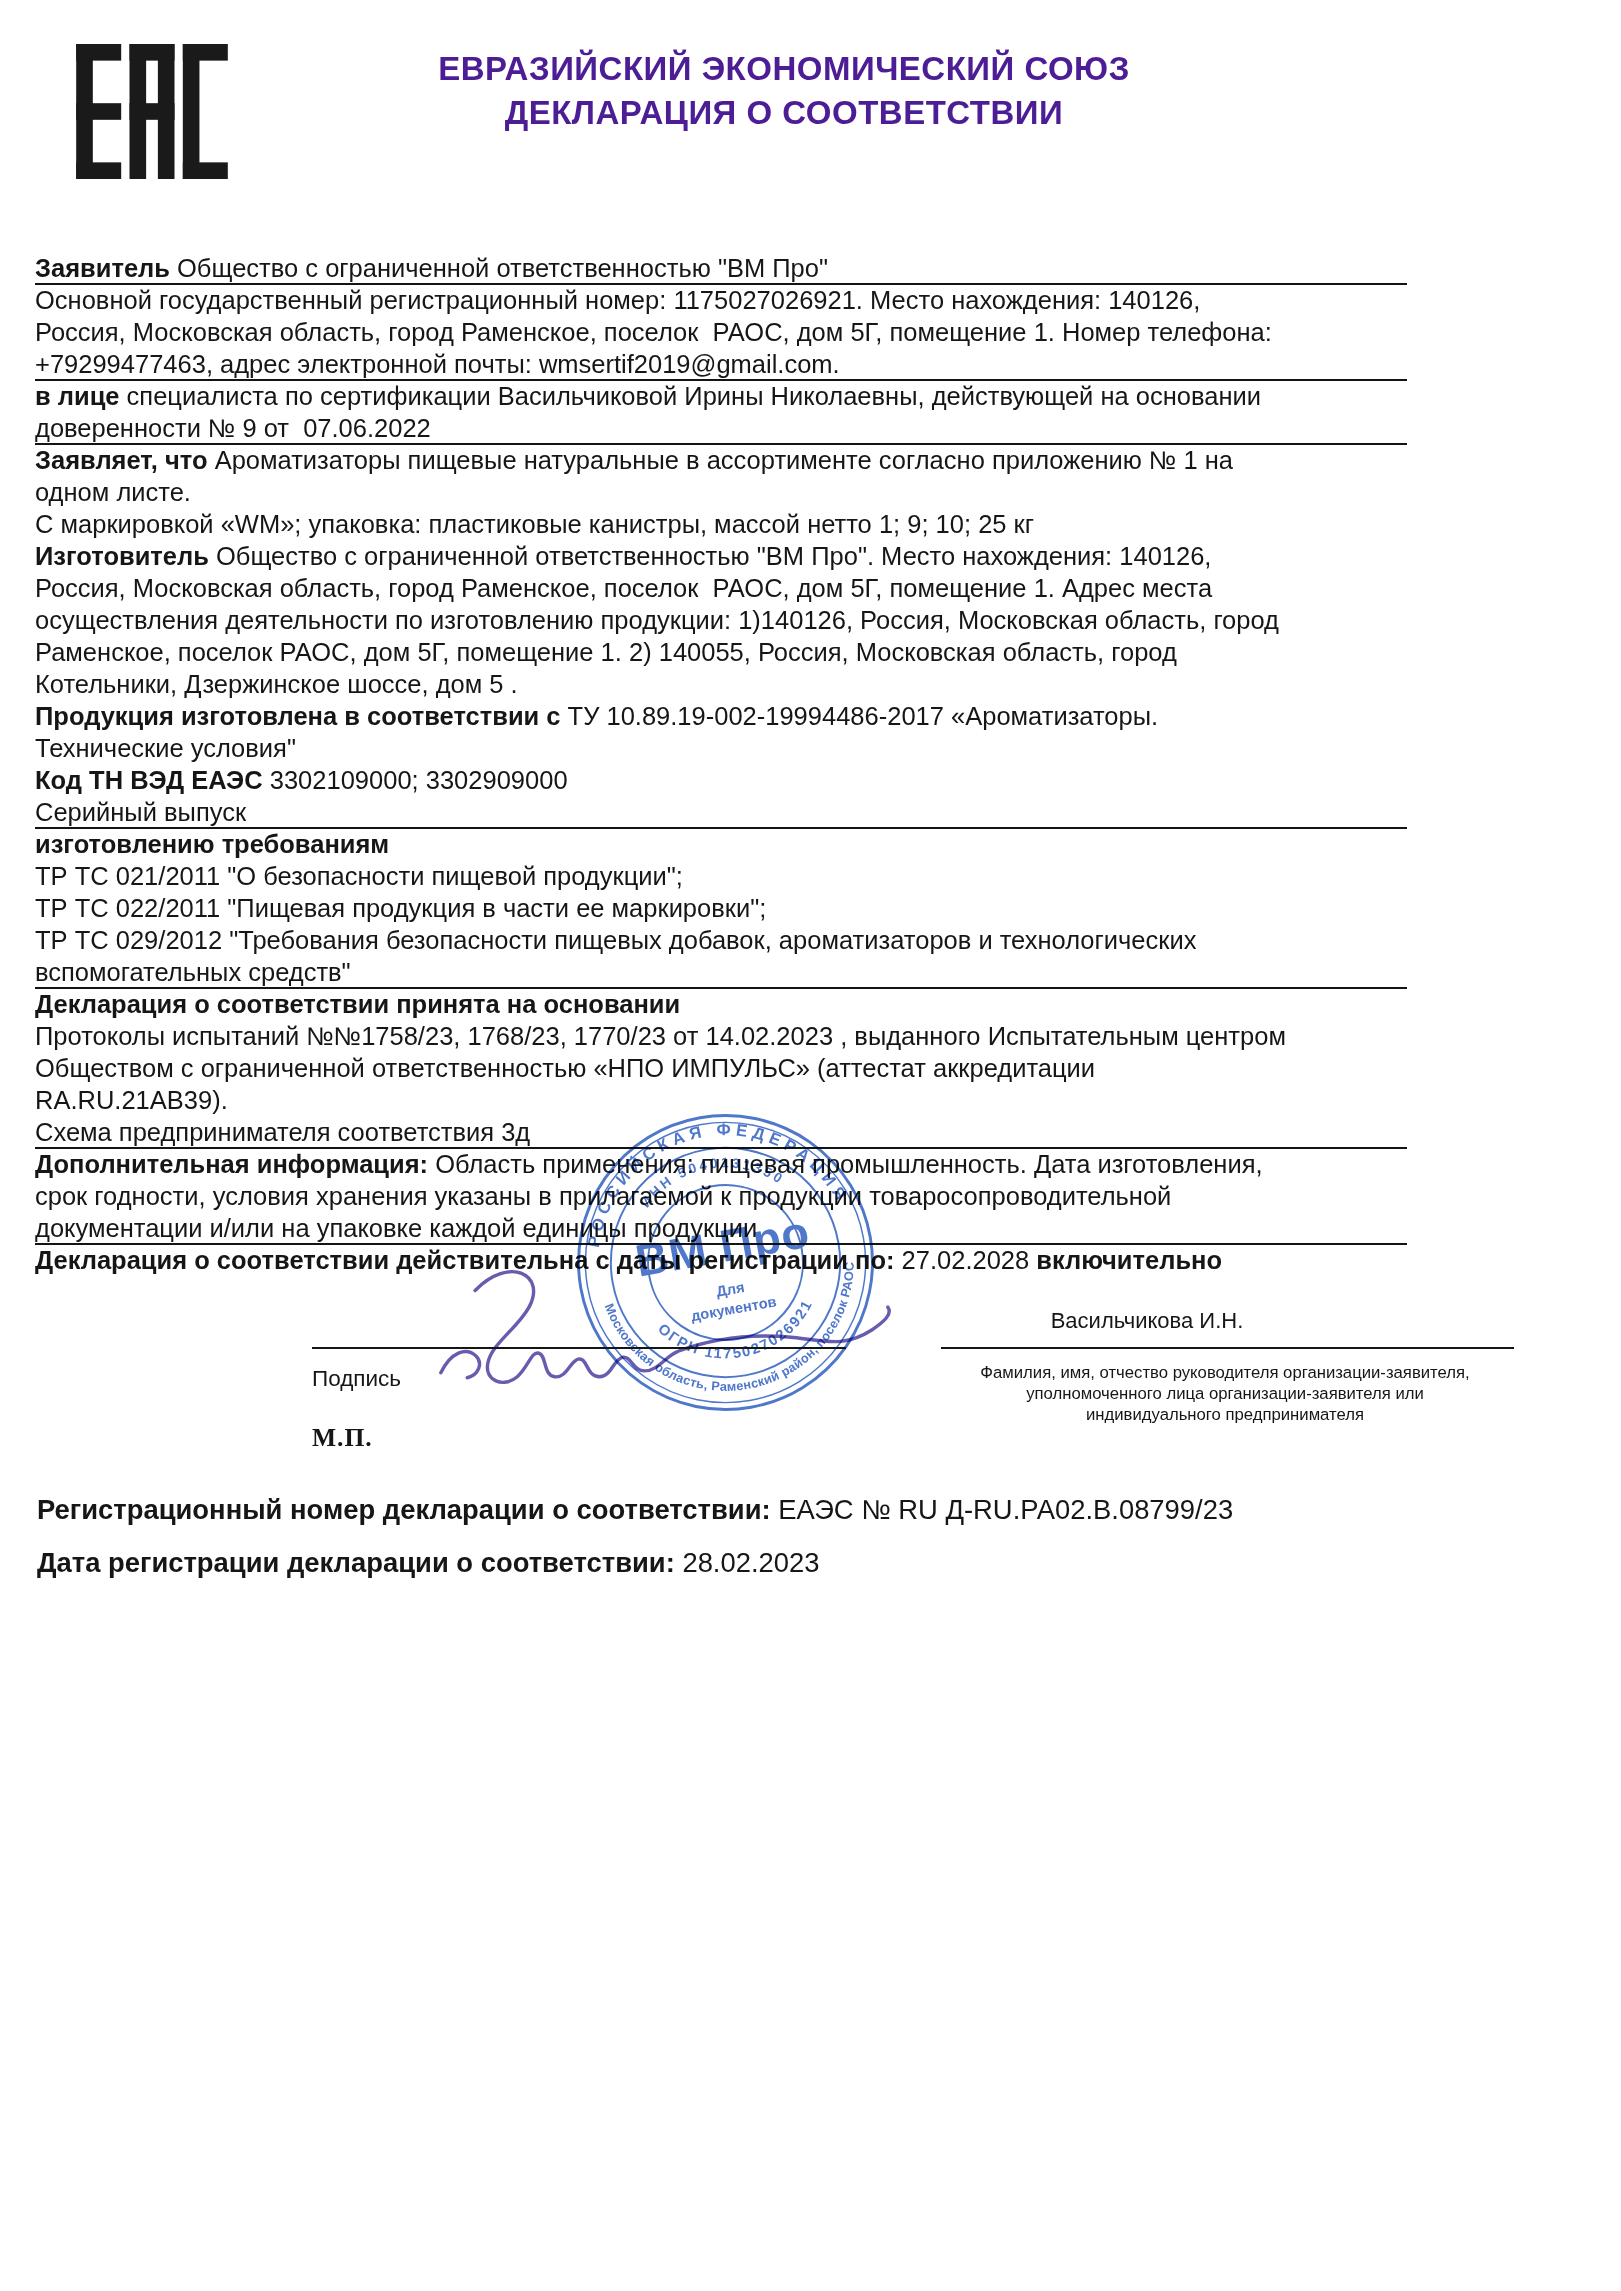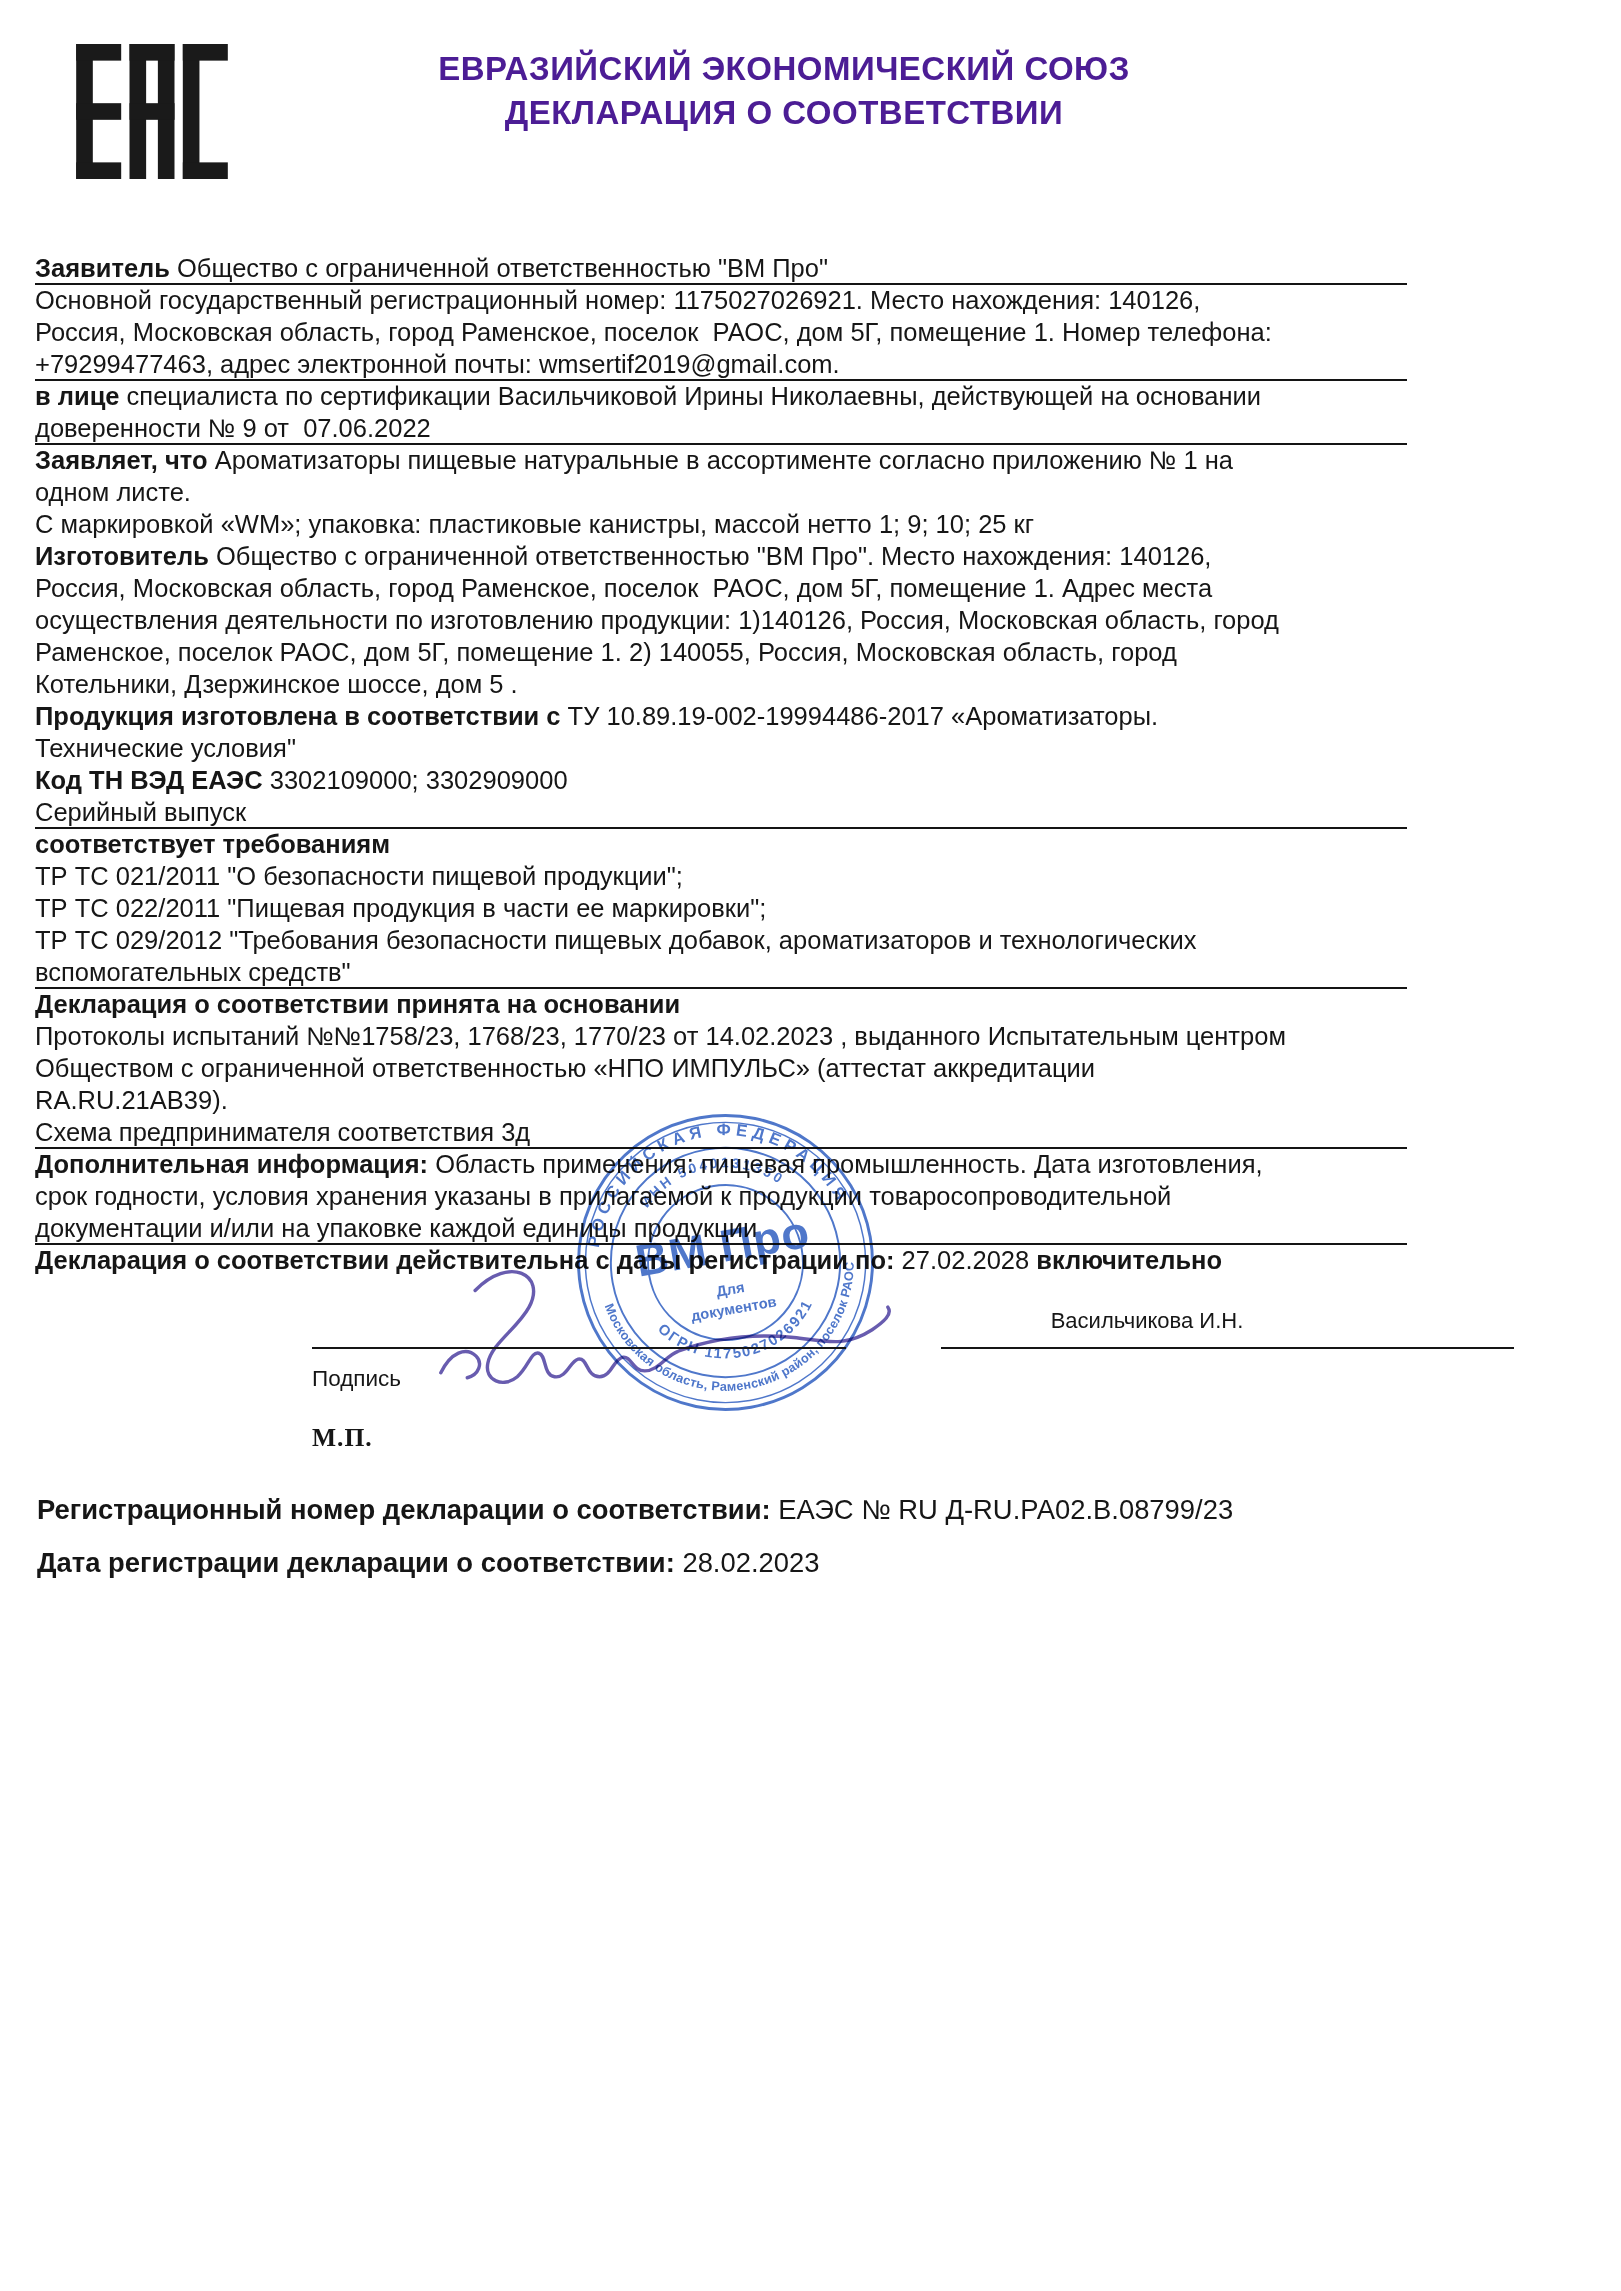--- a/index.html
+++ b/index.html
@@ -76,21 +76,21 @@
     <div class="row"><span>С маркировкой «WM»; упаковка: пластиковые канистры, массой нетто 1; 9; 10; 25 кг</span></div>
     <div class="row"><b>Изготовитель</b><span> Общество с ограниченной ответственностью "ВМ Про". Место нахождения: 140126,</span></div>
     <div class="row"><span>Россия, Московская область, город Раменское, поселок  РАОС, дом 5Г, помещение 1. Адрес места</span></div>
     <div class="row"><span>осуществления деятельности по изготовлению продукции: 1)140126, Россия, Московская область, город</span></div>
     <div class="row"><span>Раменское, поселок РАОС, дом 5Г, помещение 1. 2) 140055, Россия, Московская область, город</span></div>
     <div class="row"><span>Котельники, Дзержинское шоссе, дом 5 .</span></div>
     <div class="row"><b>Продукция изготовлена в соответствии с</b><span> ТУ 10.89.19-002-19994486-2017 «Ароматизаторы.</span></div>
     <div class="row"><span>Технические условия"</span></div>
     <div class="row"><b>Код ТН ВЭД ЕАЭС</b><span> 3302109000; 3302909000</span></div>
     <div class="row ul"><span>Серийный выпуск</span></div>
-    <div class="row"><b>соответствует требованиям</b></div>
+    <div class="row"><b>изготовлению требованиям</b></div>
     <div class="row"><span>ТР ТС 021/2011 "О безопасности пищевой продукции";</span></div>
     <div class="row"><span>ТР ТС 022/2011 "Пищевая продукция в части ее маркировки";</span></div>
     <div class="row"><span>ТР ТС 029/2012 "Требования безопасности пищевых добавок, ароматизаторов и технологических</span></div>
     <div class="row ul"><span>вспомогательных средств"</span></div>
     <div class="row"><b>Декларация о соответствии принята на основании</b></div>
     <div class="row"><span>Протоколы испытаний №№1758/23, 1768/23, 1770/23 от 14.02.2023 , выданного Испытательным центром</span></div>
     <div class="row"><span>Обществом с ограниченной ответственностью «НПО ИМПУЛЬС» (аттестат аккредитации</span></div>
     <div class="row"><span>RA.RU.21АВ39).</span></div>
     <div class="row ul"><span>Схема предпринимателя соответствия 3д</span></div>
     <div class="row"><b>Дополнительная информация:</b><span> Область применения: пищевая промышленность. Дата изготовления,</span></div>
@@ -128,18 +128,23 @@
              C 282 120 290 104 302 100 C 340 86 380 82 420 86 C 455 90 472 96 500 78
              C 512 70 521 62 516 55 M 60 122 C 70 101 86 95 96 105 C 103 112 99 124 87 127" fill="none" stroke="#5b4ea8" stroke-width="3.5" stroke-linecap="round"></path>
   </svg>
 
   <div class="sigline" id="sigline-left"></div>
   <div class="sigline" id="sigline-right"></div>
 
   <div class="podpis">Подпись</div>
   <div class="mp">М.П.</div>
   <div class="name">Васильчикова И.Н.</div>
+  <div class="caption">
+    <div>Фамилия, имя, отчество руководителя организации-заявителя,</div>
+    <div>уполномоченного лица организации-заявителя или</div>
+    <div>индивидуального предпринимателя</div>
+  </div>
 
   <div class="fline" id="footer1"><b>Регистрационный номер декларации о соответствии:</b><span> ЕАЭС № RU Д-RU.РА02.В.08799/23</span></div>
   <div class="fline" id="footer2"><b>Дата регистрации декларации о соответствии:</b><span> 28.02.2023</span></div>
 
 </div>
 
 
 </body></html>

